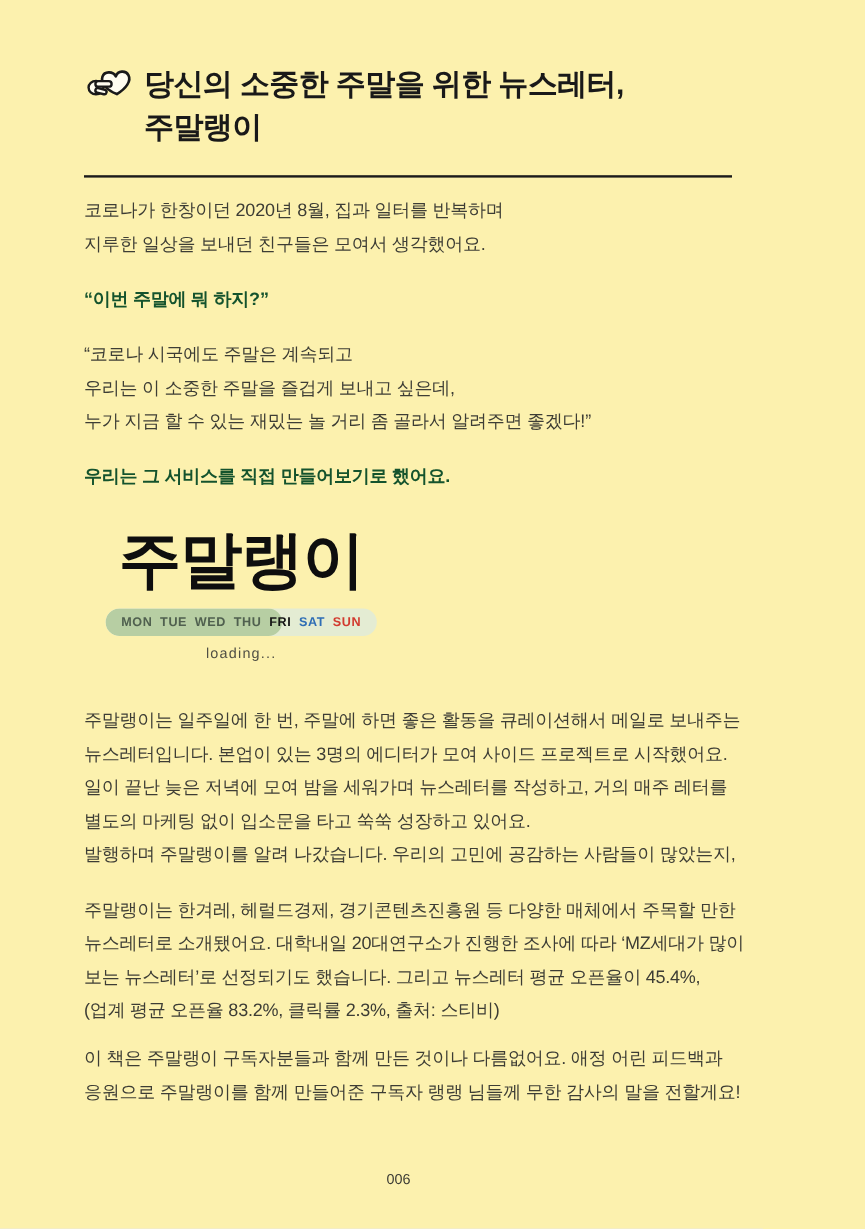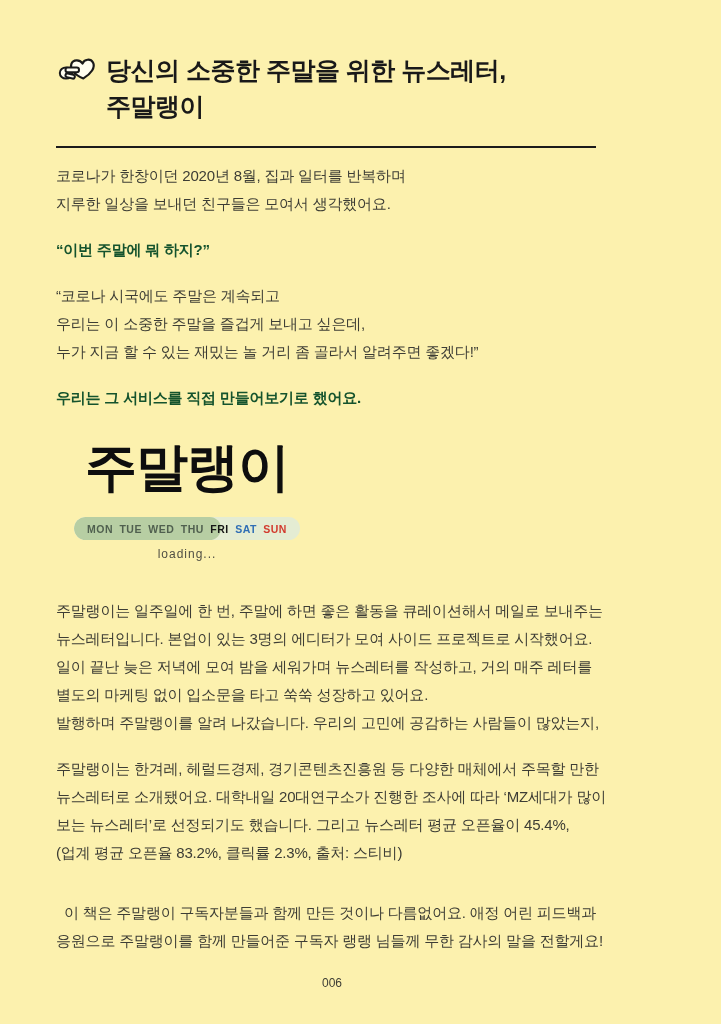--- a/index.html
+++ b/index.html
@@ -5,21 +5,21 @@
   html,body{margin:0;padding:0;background:#e8e8e8;}
   .page{
     position:relative;
     width:721px;height:1024px;
     margin:0 auto;
     background:var(--page-bg,#FCF1AE);
     font-family:"Liberation Sans","DejaVu Sans",sans-serif;
     overflow:hidden;
   }
   .content{
-    position:absolute;left:56px;top:52px;width:540px;
+    position:absolute;left:70px;top:52px;width:540px;
   }
   .header{display:flex;align-items:flex-start;gap:6px;}
   .header .icon-wrap{flex:0 0 44px;padding-top:2px;}
   .title{
     margin:0;font-size:25px;line-height:36px;font-weight:800;
     color:var(--heading,#191919);letter-spacing:-0.5px;
   }
   .divider{
     border:none;border-top:2px solid var(--rule,#1B1B1B);
     margin:22px 0 0 0;width:540px;
@@ -29,42 +29,42 @@
   .para.bold{font-weight:700;color:#14532d;}
   .line{white-space:nowrap;}
 
   
   .logo-block{margin:24px 0 0 18px;width:226px;text-align:center;}
   .wordmark{
     font-size:52px;font-weight:900;color:var(--wordmark,#0E0E0E);
     letter-spacing:-1px;line-height:62px;white-space:nowrap;
   }
   .pill{
-    position:relative;margin-top:19px;height:23px;border-radius:12px;
+    position:relative;margin-top:9px;height:23px;border-radius:12px;
     background:var(--pill-empty,#E4ECD3);overflow:hidden;
   }
   .pill-fill{
     position:absolute;left:0;top:0;bottom:0;width:65%;
     background:var(--pill-filled,#B7CEA3);border-radius:12px;
   }
   .pill-labels{
     position:absolute;inset:0;display:flex;align-items:center;
     justify-content:space-between;padding:0 13px;
     font-size:10.5px;font-weight:700;letter-spacing:0.5px;
   }
   .wd{color:var(--weekday-past,#50604F);}
   .wd.fri{color:var(--weekday-fri,#151515);}
   .wd.sat{color:var(--weekday-sat,#2F6EB5);text-align:right;}
   .wd.sun{color:var(--weekday-sun,#D23A2E);}
   .loading{
     margin-top:7px;font-size:12px;letter-spacing:1px;
     color:var(--loading-text,#504F44);
   }
   .about-para{margin-top:36px;}
-  .thanks-para{margin-top:32px;text-align:right;}
+  .thanks-para{margin-top:12px;}
 
   .page-number{
     position:absolute;left:62px;bottom:34px;width:540px;
     text-align:center;font-size:12px;color:var(--text,#3D3D35);
   }
 </style>
 </head>
 <body>
 
 <div class="page">

